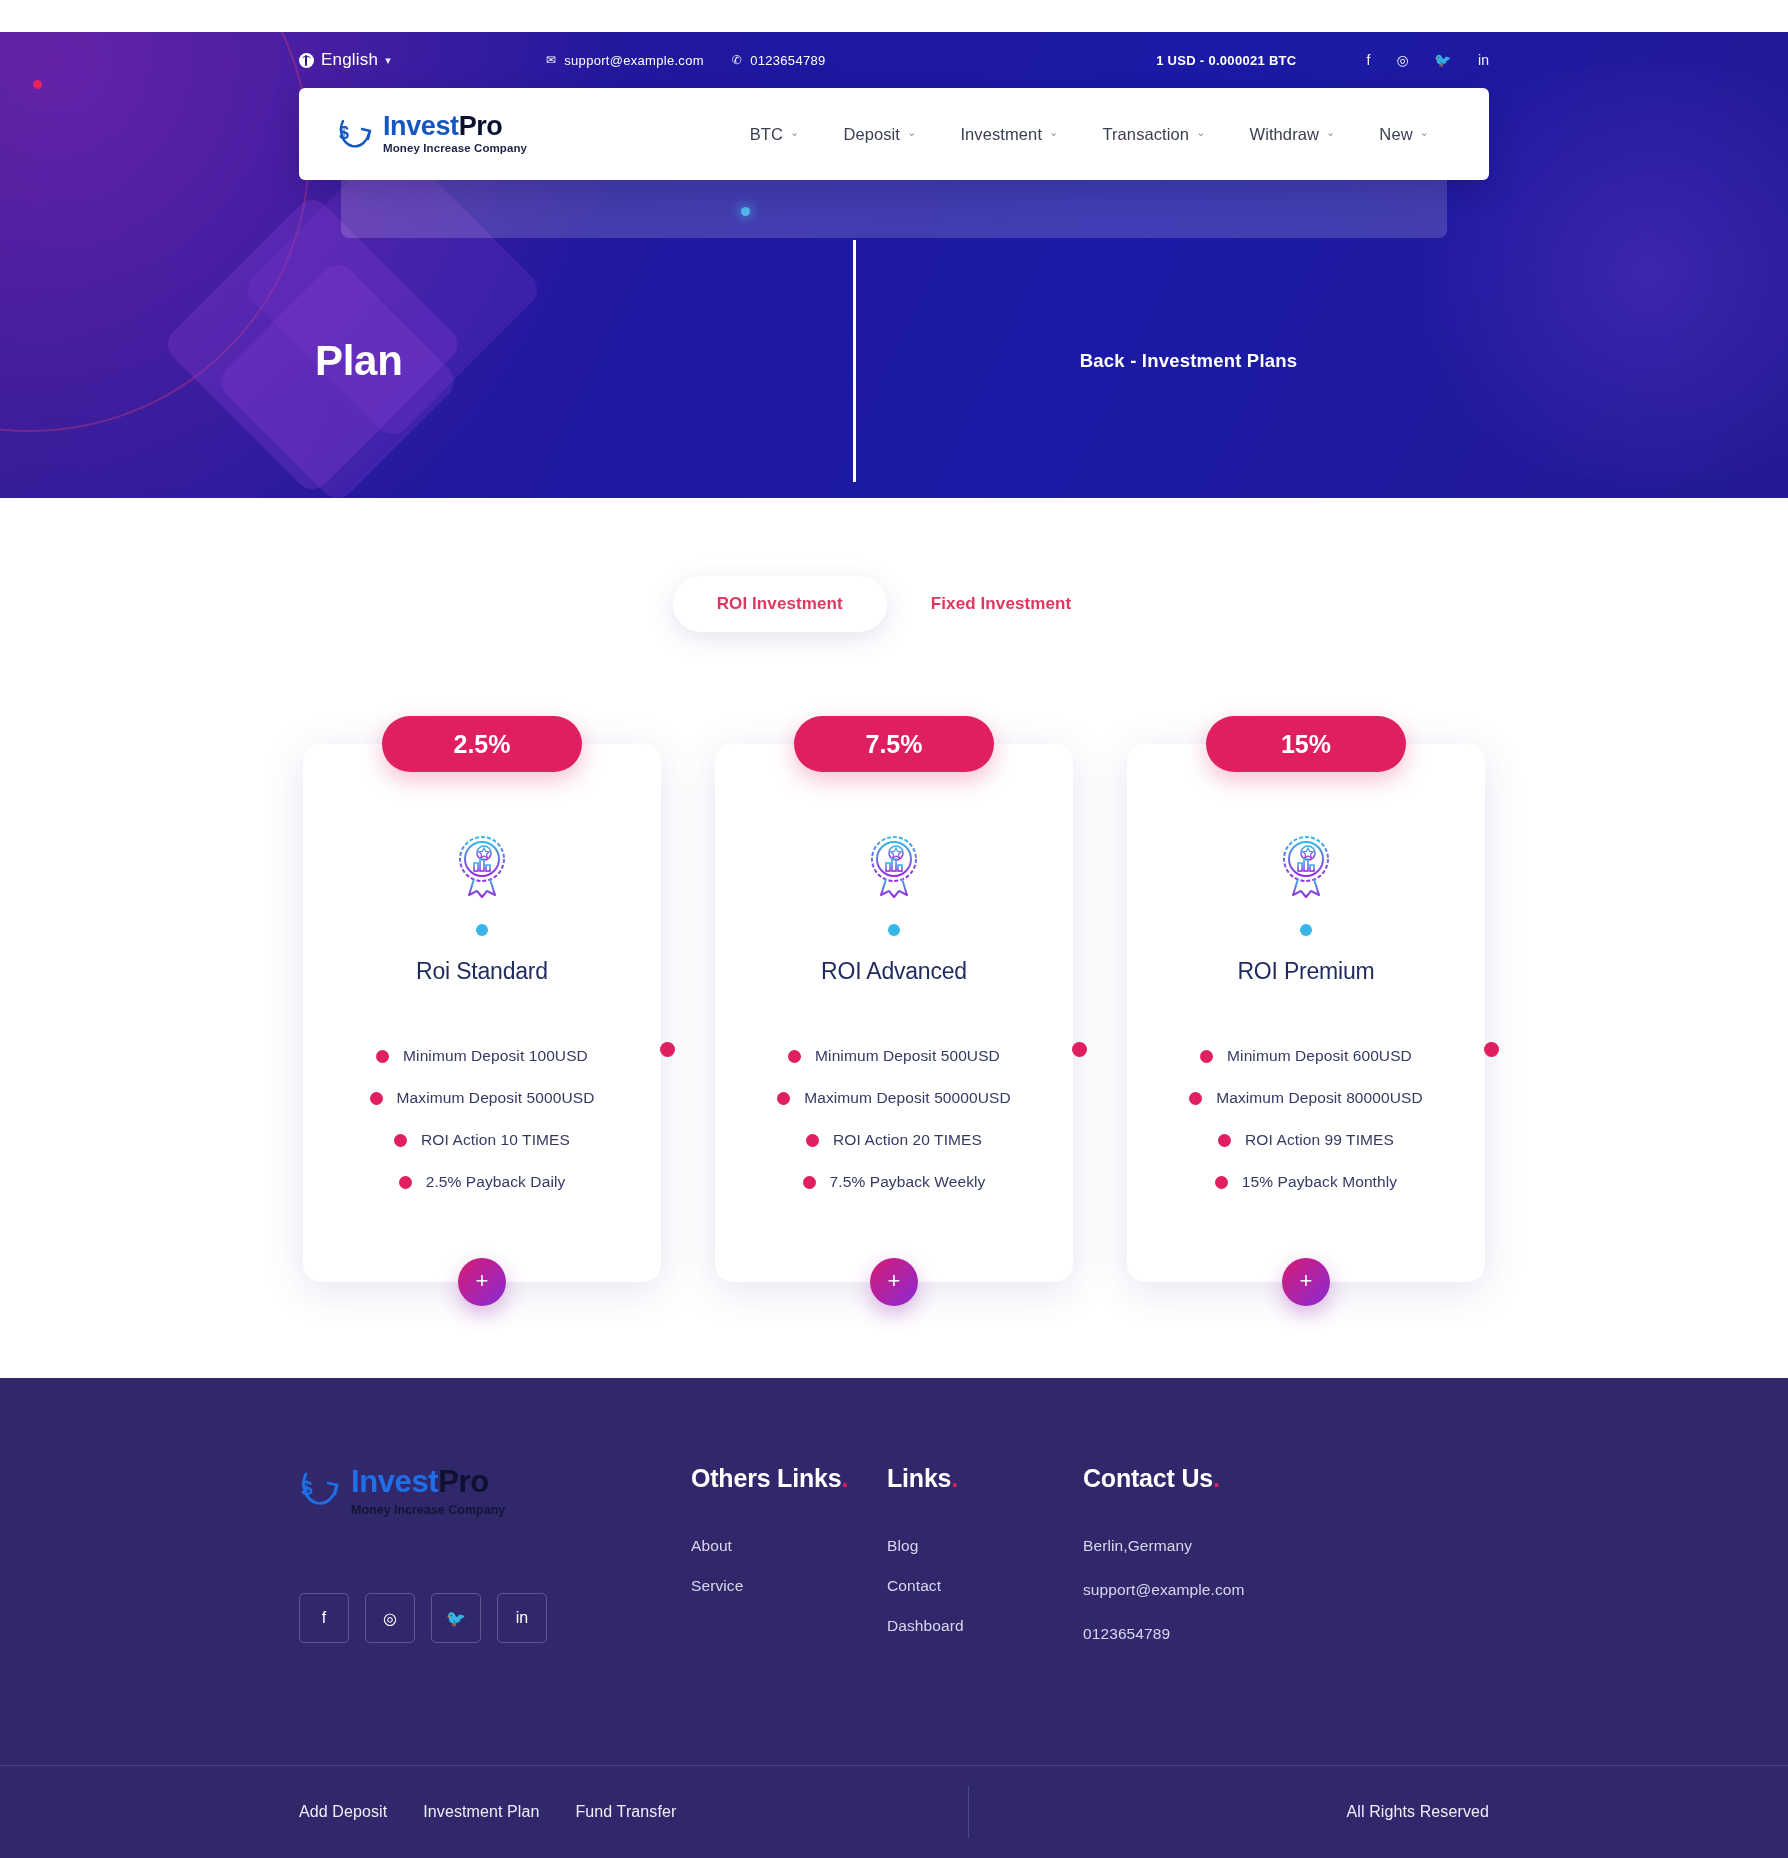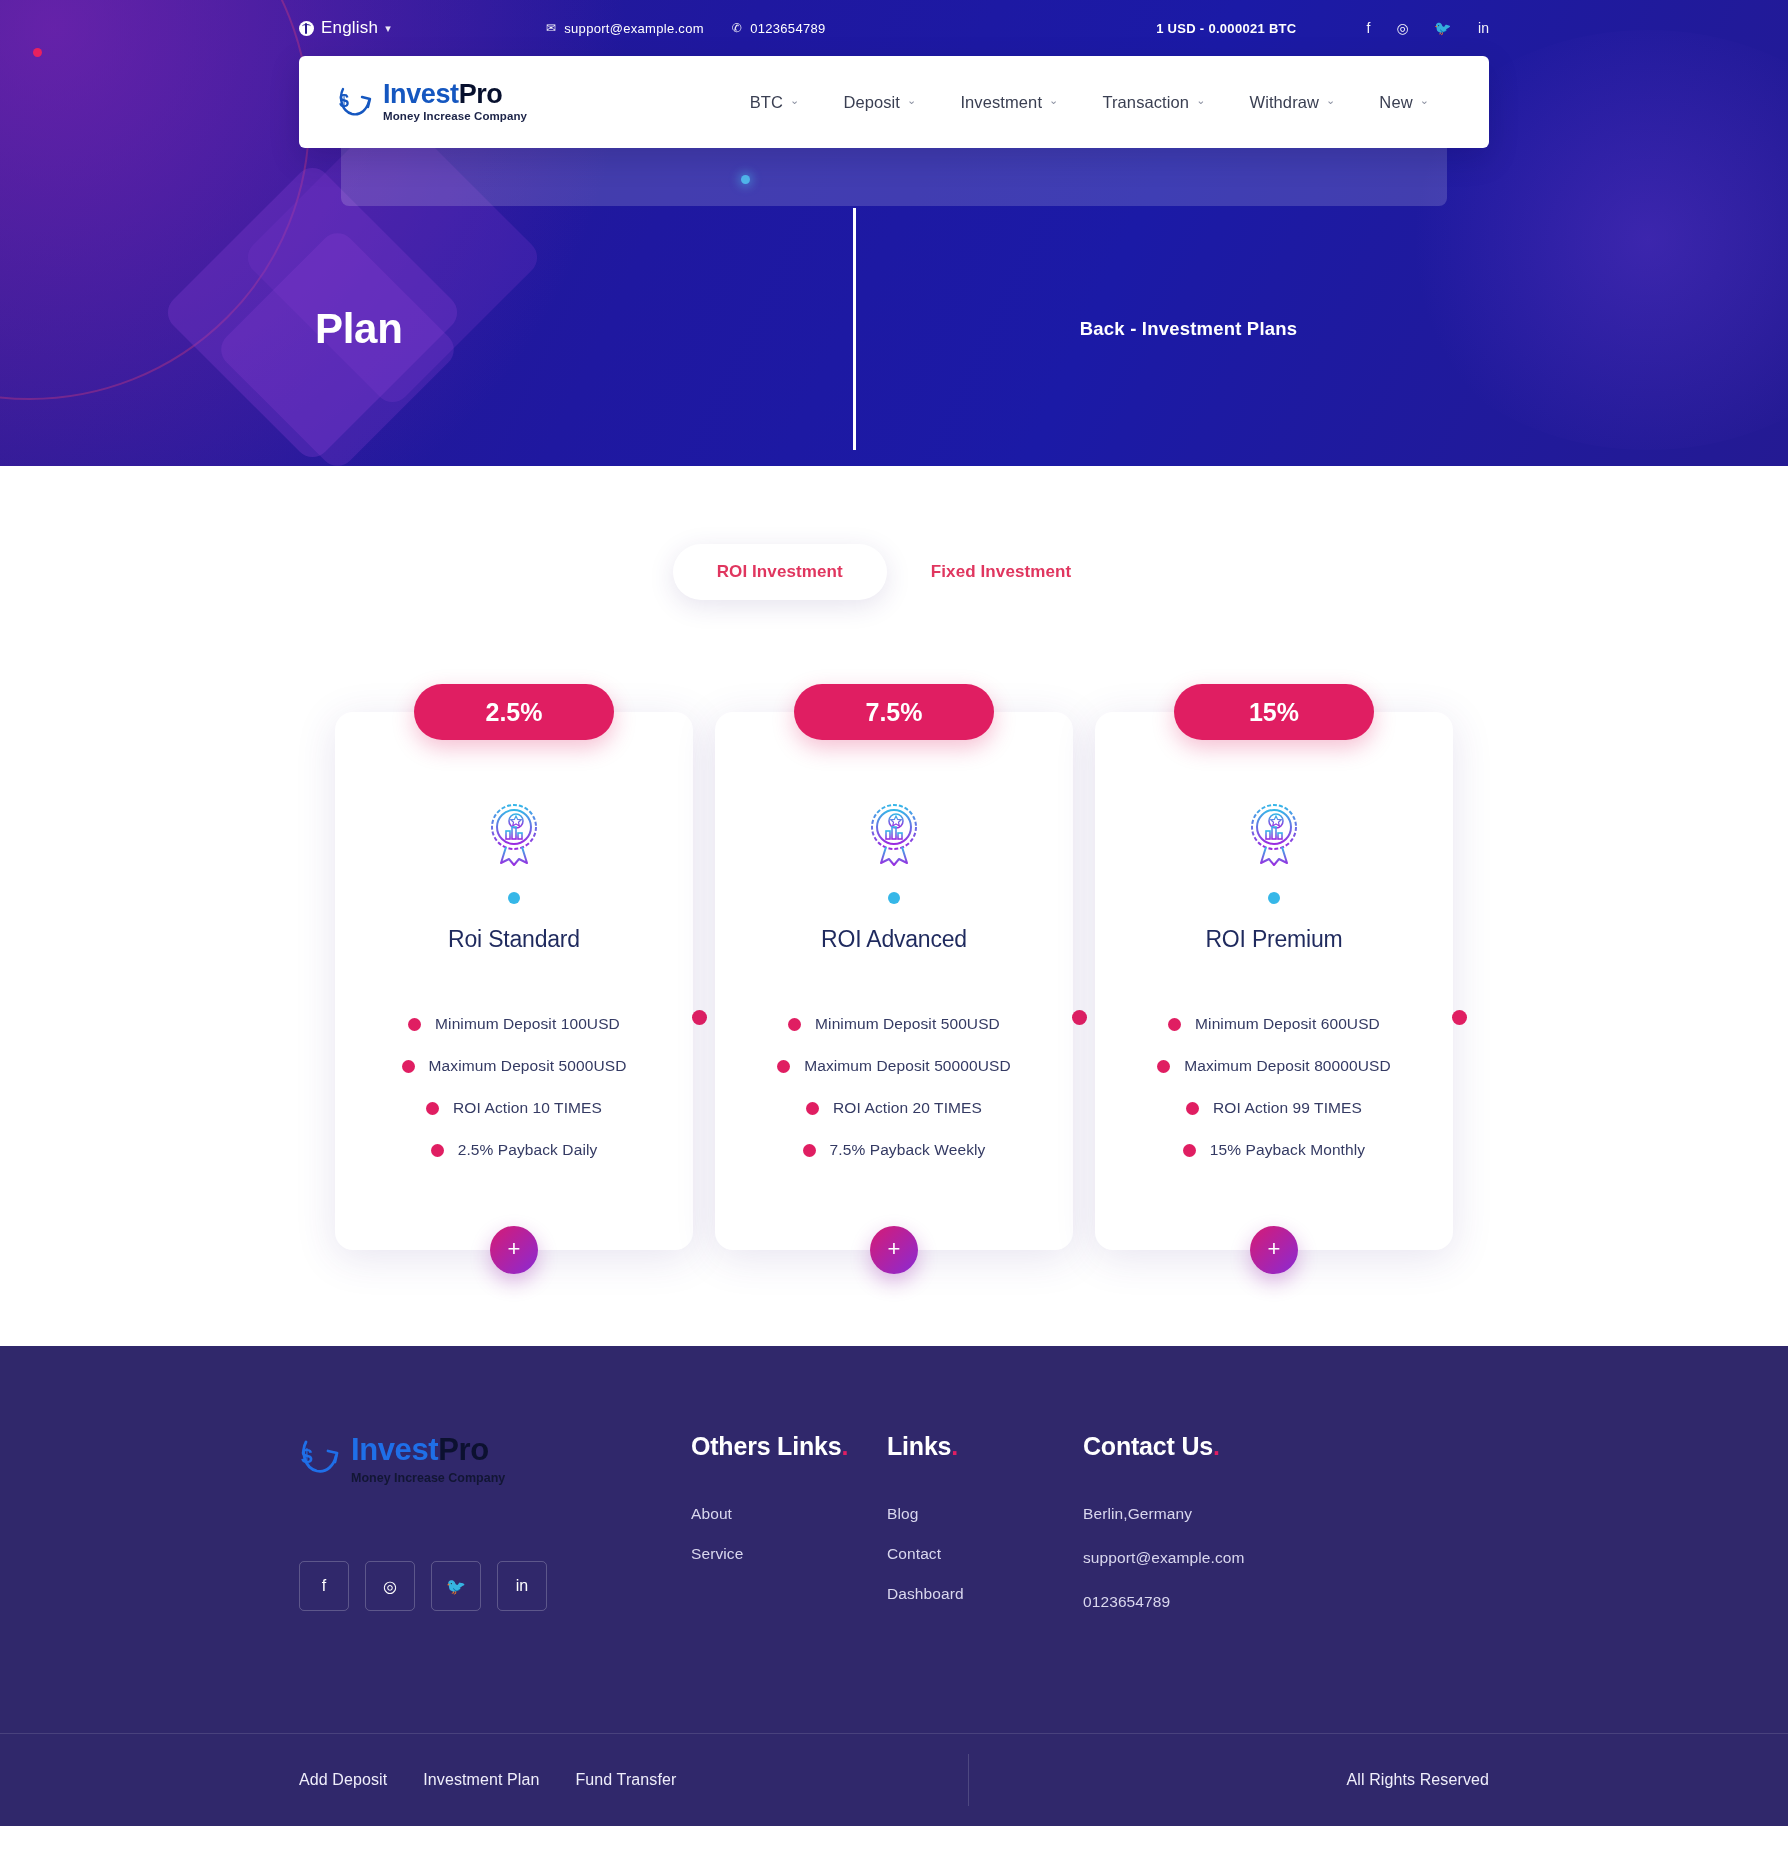--- a/index.html
+++ b/index.html
@@ -3,21 +3,21 @@
 <meta charset="utf-8">
 <style>
   * { box-sizing: border-box; margin:0; padding:0; }
   html,body { width:1788px; }
   body {
     font-family: "Liberation Sans", sans-serif;
     background:#ffffff;
     color:#2b2f63;
     -webkit-font-smoothing: antialiased;
   }
-  .page { width:1788px; position:relative; overflow:hidden; }
+  .page { width:1788px; position:relative; overflow:hidden;margin-top:32px; }
 
   
   .hero {
     position:relative;
     height:466px;
     background:
       radial-gradient(circle at 3% 6%, rgba(150,40,190,0.55) 0%, rgba(150,40,190,0.0) 32%),
       linear-gradient(115deg, #2a1b8e 0%, #1f18a0 38%, #1b1aa6 62%, #241a93 100%);
     overflow:hidden;
   }
@@ -121,21 +121,21 @@
 
   
   .plans { background:#fff; padding:78px 0 96px; }
   .tabs { display:flex; justify-content:center; align-items:center;font-weight:bold; }
   .tab {
     font-size:17px; cursor:pointer; color:#e0365f;
     padding:18px 44px; border-radius:40px; letter-spacing:.1px;
   }
   .tab.active { background:#fff; box-shadow:0 6px 26px rgba(60,40,120,.13); color:#e0365f; }
 
-  .cards { display:flex; justify-content:center; gap:22px; margin-top:84px; }
+  .cards { display:flex; justify-content:center; gap:54px; margin-top:84px; }
   .card-shell { position:relative; width:358px; }
   .badge {
     position:absolute; left:50%; transform:translateX(-50%); top:0;
     width:200px; height:56px; border-radius:32px;
     background:#e01e62;
     color:#fff; font-size:25px; font-weight:700;
     display:flex; align-items:center; justify-content:center;
     box-shadow:0 8px 22px rgba(224,30,98,.28);
     z-index:3;
   }

